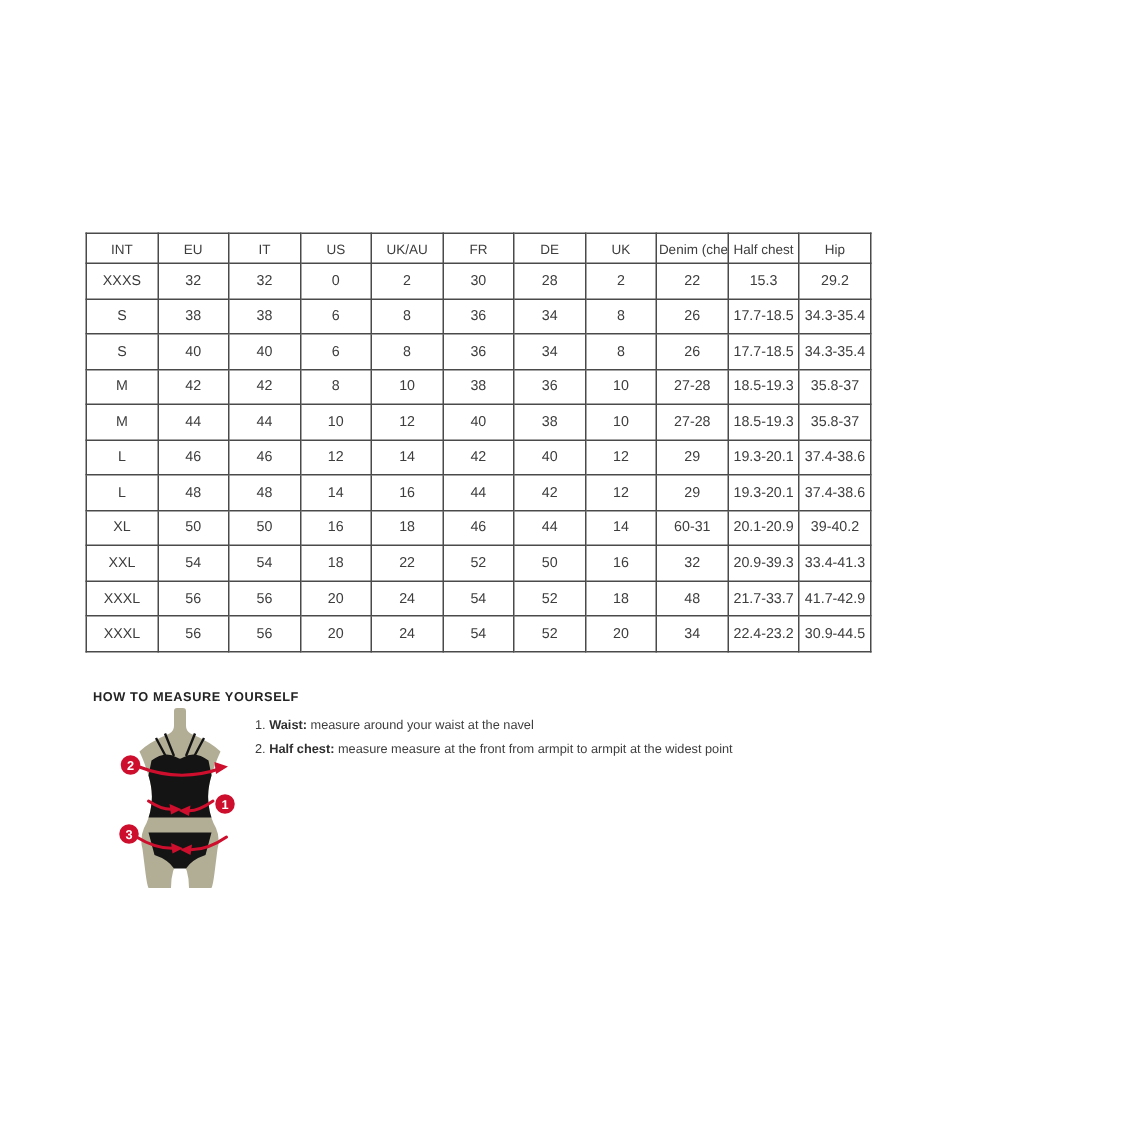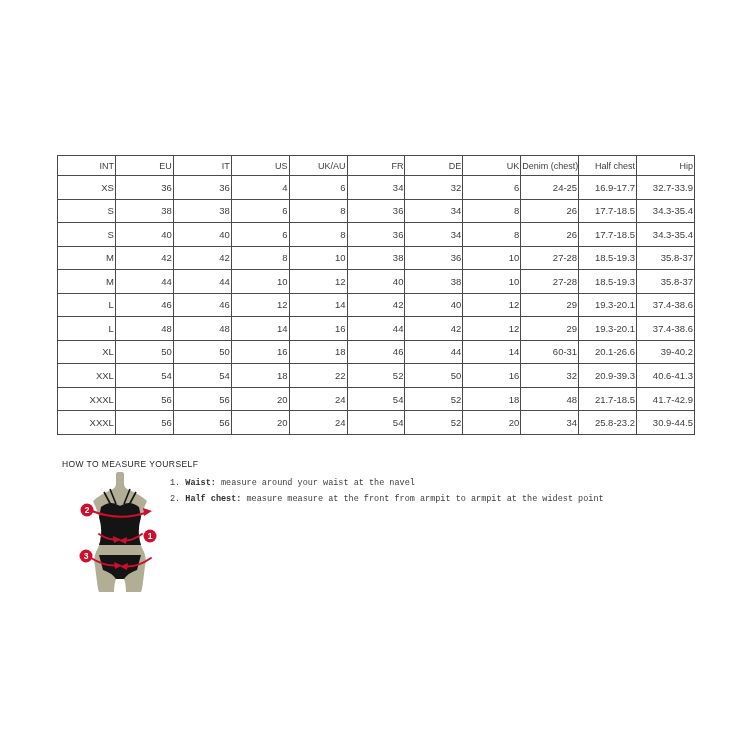--- a/index.html
+++ b/index.html
@@ -11,64 +11,64 @@
     font-family: "Liberation Sans", sans-serif;
     color: #3d3d3d;
     overflow: hidden;
   }
 
   
   table.size-chart {
     position: absolute;
     left: 57px;
     top: 155px;
-    width: 638px;
+    width: 524px;
     height: 280px;
     border-collapse: collapse;
     table-layout: fixed;
-    text-align: right;
+    text-align: center;
     font-size: 9.5px;
     color: #3d3d3d;
   }
   table.size-chart th,
   table.size-chart td {
     border: 1px solid #4a4a4a;
     font-weight: normal;
     padding: 0 1px;
     height: 19px;
     white-space: nowrap;
     overflow: hidden;
   }
   table.size-chart th { font-size: 9px; }
 
   
   .measure-title {
     position: absolute;
     left: 62px;
     top: 459px;
     font-size: 8.5px;
-    font-weight: normal;
+    font-weight: bold;
     letter-spacing: 0.4px;
     color: #232323;
   }
   .figure-wrap {
     position: absolute;
     left: 74px;
     top: 471px;
     width: 92px;
     height: 124px;
   }
   .steps {
     position: absolute;
     left: 170px;
     top: 475px;
     font-size: 8.5px;
     color: #3d3d3d;
   }
-  .step { line-height: 16px; white-space: nowrap; font-family: Liberation Mono, monospace; }
+  .step { line-height: 16px; white-space: nowrap; }
   .step b { color: #2f2f2f; }
 </style>
 </head>
 <body>
 
 <div class="page">
 
   <table class="size-chart">
       <thead>
         <tr>
@@ -80,31 +80,31 @@
           <th>FR</th>
           <th>DE</th>
           <th>UK</th>
           <th>Denim (chest)</th>
           <th>Half chest</th>
           <th>Hip</th>
         </tr>
       </thead>
       <tbody>
         <tr>
-          <td>XS</td>
-          <td>36</td>
-          <td>36</td>
-          <td>4</td>
-          <td>6</td>
-          <td>34</td>
+          <td>XXXS</td>
           <td>32</td>
-          <td>6</td>
-          <td>24-25</td>
-          <td>16.9-17.7</td>
-          <td>32.7-33.9</td>
+          <td>32</td>
+          <td>0</td>
+          <td>2</td>
+          <td>30</td>
+          <td>28</td>
+          <td>2</td>
+          <td>22</td>
+          <td>15.3</td>
+          <td>29.2</td>
         </tr>
         <tr>
           <td>S</td>
           <td>38</td>
           <td>38</td>
           <td>6</td>
           <td>8</td>
           <td>36</td>
           <td>34</td>
           <td>8</td>
@@ -180,60 +180,60 @@
         <tr>
           <td>XL</td>
           <td>50</td>
           <td>50</td>
           <td>16</td>
           <td>18</td>
           <td>46</td>
           <td>44</td>
           <td>14</td>
           <td>60-31</td>
-          <td>20.1-26.6</td>
+          <td>20.1-20.9</td>
           <td>39-40.2</td>
         </tr>
         <tr>
           <td>XXL</td>
           <td>54</td>
           <td>54</td>
           <td>18</td>
           <td>22</td>
           <td>52</td>
           <td>50</td>
           <td>16</td>
           <td>32</td>
           <td>20.9-39.3</td>
-          <td>40.6-41.3</td>
+          <td>33.4-41.3</td>
         </tr>
         <tr>
           <td>XXXL</td>
           <td>56</td>
           <td>56</td>
           <td>20</td>
           <td>24</td>
           <td>54</td>
           <td>52</td>
           <td>18</td>
           <td>48</td>
-          <td>21.7-18.5</td>
+          <td>21.7-33.7</td>
           <td>41.7-42.9</td>
         </tr>
         <tr>
           <td>XXXL</td>
           <td>56</td>
           <td>56</td>
           <td>20</td>
           <td>24</td>
           <td>54</td>
           <td>52</td>
           <td>20</td>
           <td>34</td>
-          <td>25.8-23.2</td>
+          <td>22.4-23.2</td>
           <td>30.9-44.5</td>
         </tr>
       </tbody>
     </table>
 
   <div class="measure-title">HOW TO MEASURE YOURSELF</div>
 
   <div class="figure-wrap">
     <svg width="92" height="124" viewBox="0 0 92 124">
 

